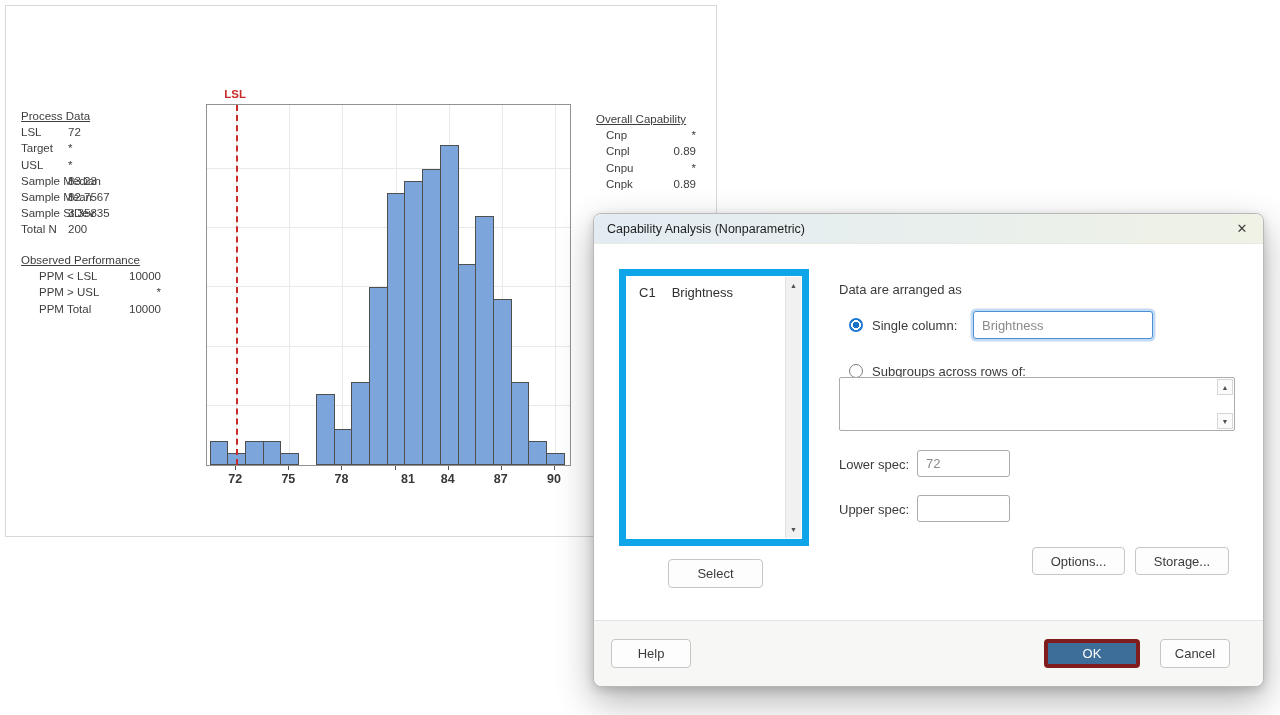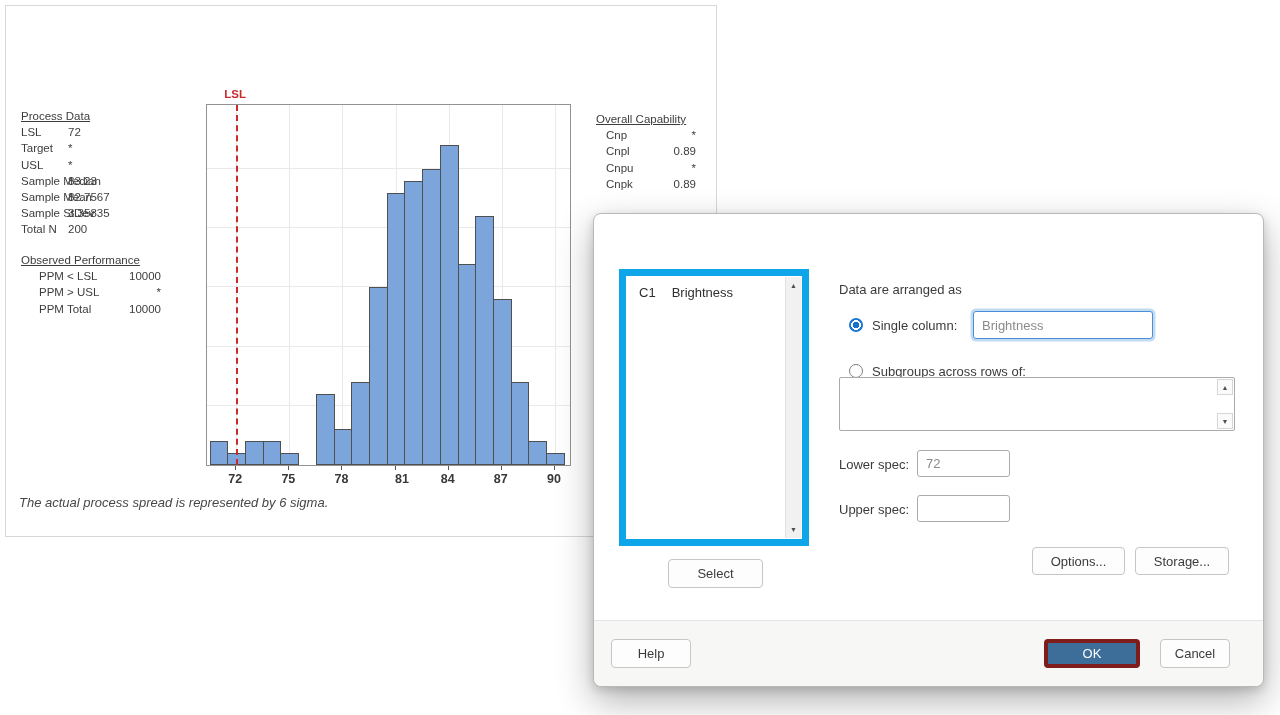--- a/index.html
+++ b/index.html
@@ -186,33 +186,36 @@
       </div>
   </div>
   <div class="x-axis">
       <div class="tickmark" style="left: 29.2171px;"></div>
       <span class="ticklabel" style="left: 29.2171px;">72</span>
       <div class="tickmark" style="left: 82.339px;"></div>
       <span class="ticklabel" style="left: 82.339px;">75</span>
       <div class="tickmark" style="left: 135.461px;"></div>
       <span class="ticklabel" style="left: 135.461px;">78</span>
       <div class="tickmark" style="left: 188.583px;"></div>
-      <span class="ticklabel" style="left: 196px;">81</span>
+      <span class="ticklabel" style="left: 202px;">81</span>
       <div class="tickmark" style="left: 241.705px;"></div>
       <span class="ticklabel" style="left: 241.705px;">84</span>
       <div class="tickmark" style="left: 294.827px;"></div>
       <span class="ticklabel" style="left: 294.827px;">87</span>
       <div class="tickmark" style="left: 347.949px;"></div>
       <span class="ticklabel" style="left: 347.949px;">90</span>
     </div>
 
-  <div class="rpt-footnote">The actual process spread is represented by 6 sigma.</div>
 </div>
 
 <div class="dialog">
+  <div class="dlg-titlebar">
+    <span class="dlg-title">Capability Analysis (Nonparametric)</span>
+    <span class="dlg-close">✕</span>
+  </div>
 
   <div class="listbox">
     <div class="list-item">
       <span>C1</span>
       <span>Brightness</span>
     </div>
     <div class="sb">
       <div class="up">▲</div>
       <div class="dn">▼</div>
     </div>

